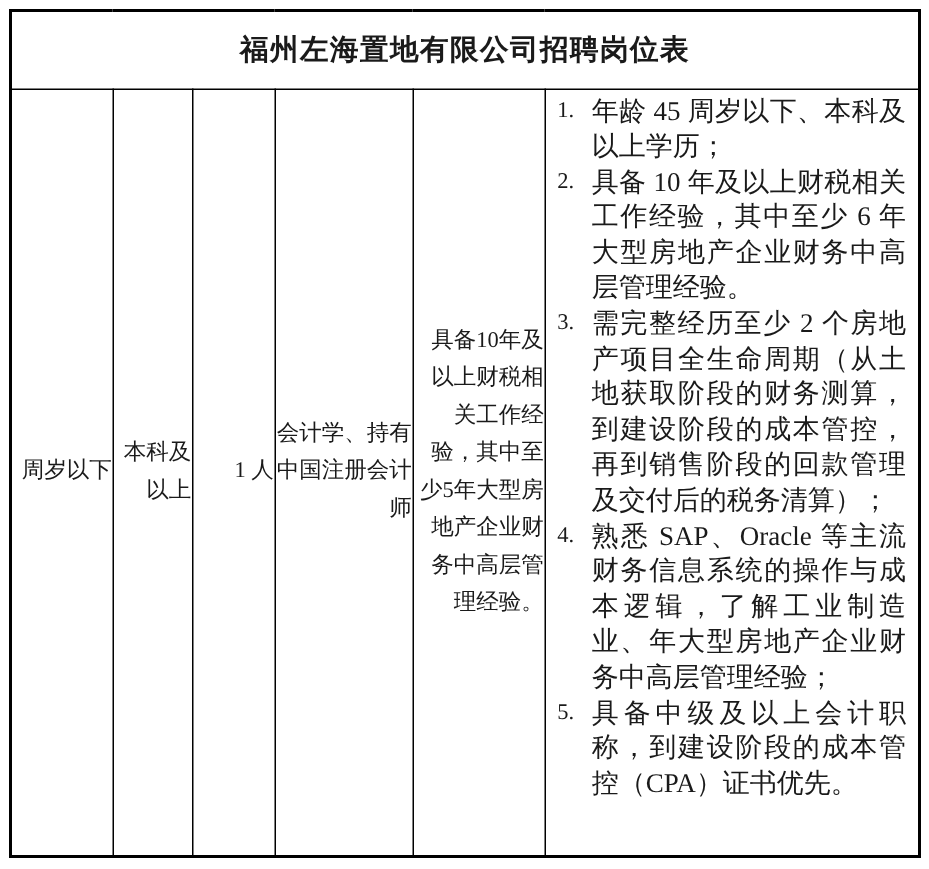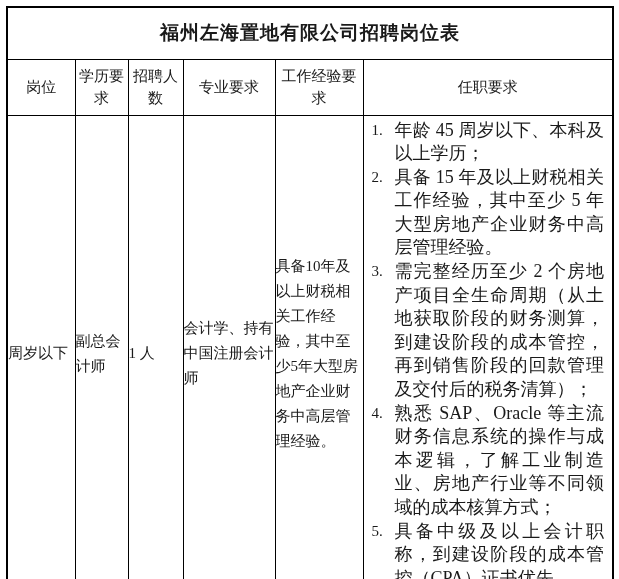--- a/index.html
+++ b/index.html
@@ -40,21 +40,21 @@
   .header-row td {
     height: 56px;
     text-align: center;
     vertical-align: middle;
     font-size: 15px;
     line-height: 1.5;
     padding: 2px 6px;
   }
   .body-row td {
     vertical-align: middle;
-    text-align: left;
+    text-align: right;
     font-size: 15px;
     line-height: 25px;
   }
   .cell-pad {
     padding: 2px 10px;
   }
   .cell-exp {
     padding: 2px 12px;
   }
   .cell-major {
@@ -93,50 +93,42 @@
       <col style="width:53px">
       <col style="width:55px">
       <col style="width:92px">
       <col style="width:88px">
       <col style="width:250px">
     </colgroup>
     <tbody>
       <tr>
         <td class="title-cell" colspan="6">福州左海置地有限公司招聘岗位表</td>
       </tr>
-      <tr class="header-row">
-        <td>岗位</td>
-        <td>学历要求</td>
-        <td>招聘人数</td>
-        <td>专业要求</td>
-        <td>工作经验要求</td>
-        <td>任职要求</td>
-      </tr>
       <tr class="body-row">
         <td class="cell-pad">周岁以下</td>
-        <td class="cell-pad">副总会计师</td>
+        <td class="cell-pad">本科及以上</td>
         <td class="cell-pad">1 人</td>
         <td class="cell-major">会计学、持有中国注册会计师</td>
         <td class="cell-exp">具备10年及以上财税相关工作经验，其中至少5年大型房地产企业财务中高层管理经验。</td>
         <td class="cell-req">
           <div class="req-item">
             <span class="req-num">1.</span>
             <span class="req-text">年龄 45 周岁以下、本科及以上学历；</span>
           </div>
           <div class="req-item">
             <span class="req-num">2.</span>
-            <span class="req-text">具备 15 年及以上财税相关工作经验，其中至少 5 年大型房地产企业财务中高层管理经验。</span>
+            <span class="req-text">具备 10 年及以上财税相关工作经验，其中至少 6 年大型房地产企业财务中高层管理经验。</span>
           </div>
           <div class="req-item">
             <span class="req-num">3.</span>
             <span class="req-text">需完整经历至少 2 个房地产项目全生命周期（从土地获取阶段的财务测算，到建设阶段的成本管控，再到销售阶段的回款管理及交付后的税务清算）；</span>
           </div>
           <div class="req-item">
             <span class="req-num">4.</span>
-            <span class="req-text">熟悉 SAP、Oracle 等主流财务信息系统的操作与成本逻辑，了解工业制造业、房地产行业等不同领域的成本核算方式；</span>
+            <span class="req-text">熟悉 SAP、Oracle 等主流财务信息系统的操作与成本逻辑，了解工业制造业、年大型房地产企业财务中高层管理经验；</span>
           </div>
           <div class="req-item">
             <span class="req-num">5.</span>
             <span class="req-text">具备中级及以上会计职称，到建设阶段的成本管控（CPA）证书优先。</span>
           </div>
         </td>
       </tr>
     </tbody>
   </table>
 </div>

